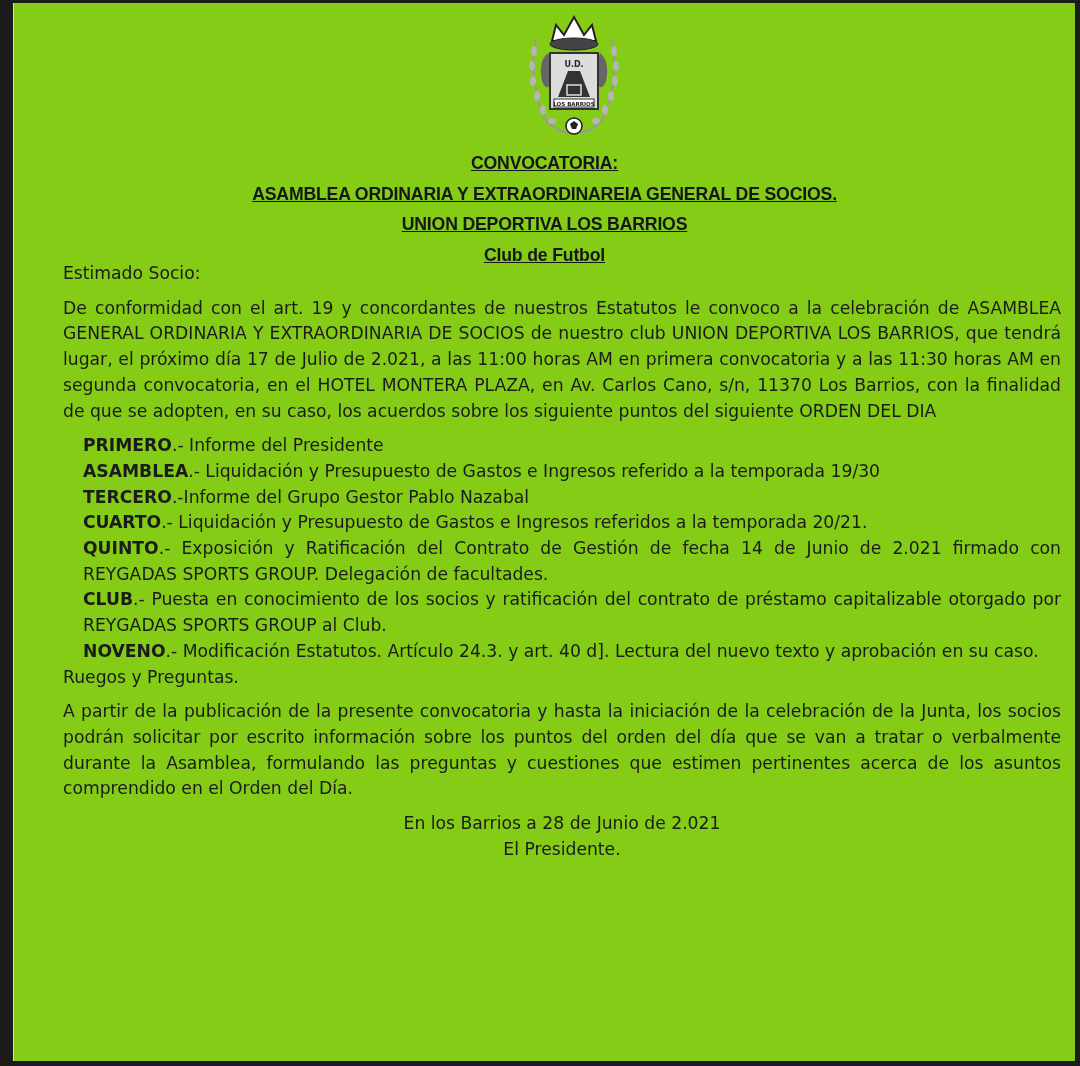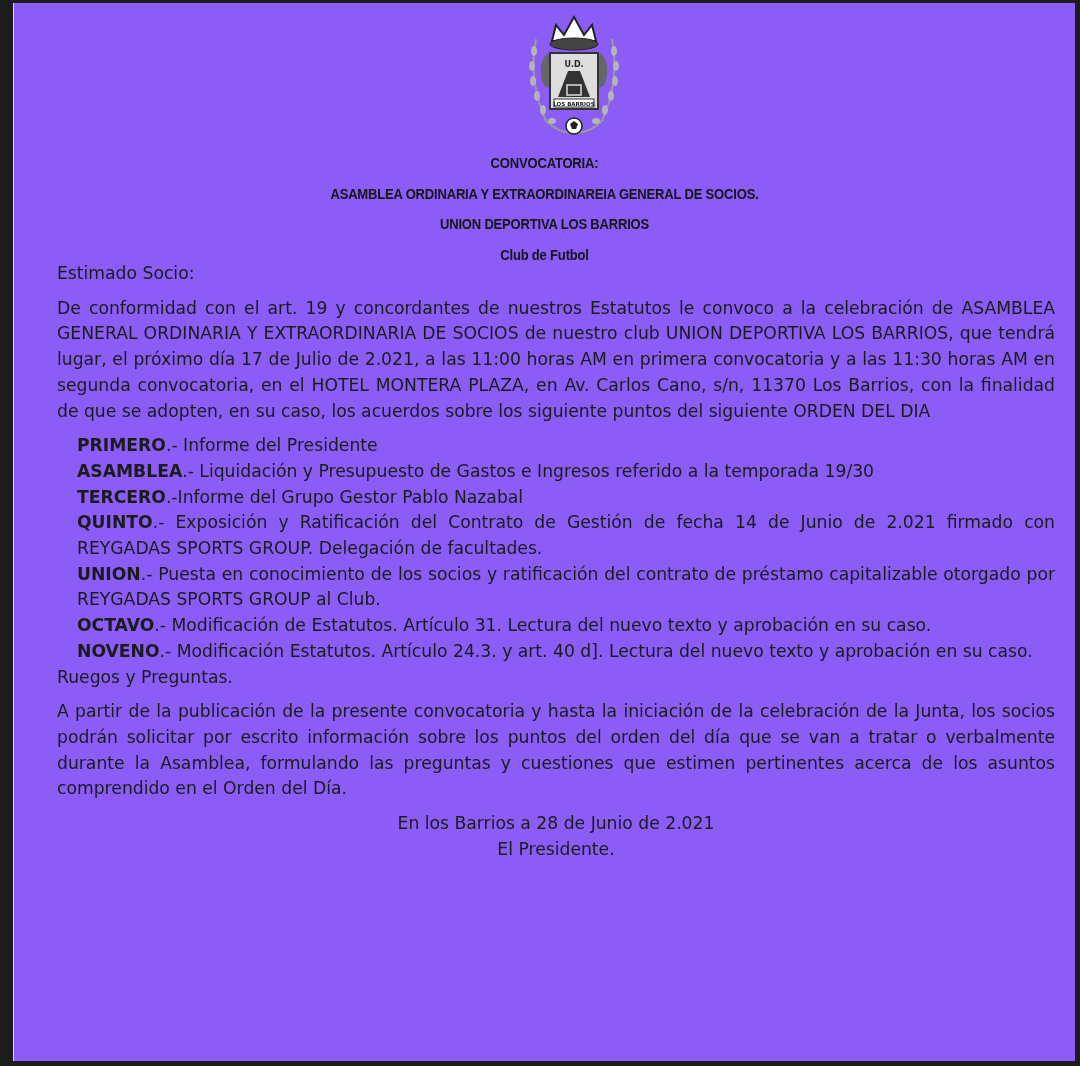--- a/index.html
+++ b/index.html
@@ -7,44 +7,45 @@
       width: 1080px; height: 1066px; overflow: hidden;
       background: #1c1c1c;
       font-family: "DejaVu Sans", "Liberation Sans", sans-serif;
       color: #1a1a1a;
       position: relative;
     }
     .page {
       position: absolute;
       left: 13px; top: 3px;
       width: 1062px; height: 1058px;
-      background: #8b5cf6;
+      background: #84cc16;
       border-left: 1px solid #d8d8d8;
       box-sizing: border-box;
     }
     .logo {
       position: absolute;
       left: 510px; top: 8px;
       width: 100px; height: 128px;
     }
     .titles {
       position: absolute;
       left: 0; right: 0; top: 145px;
       text-align: center;
       font-weight: bold;
-      font-size: 14px;
+      font-size: 19px;
       line-height: 30.5px;
       letter-spacing: -0.2px;
       color: #161616;
       font-family: "Liberation Sans", sans-serif;
+      text-decoration: underline;
     }
     .titles div { transform: scaleX(0.93); }
     .body {
       position: absolute;
-      left: 43px; top: 258px;
+      left: 49px; top: 258px;
       width: 998px;
       font-size: 17.2px;
       line-height: 25.7px;
       color: #1b1b1b;
       font-family: "DejaVu Sans", sans-serif;
     }
     .body p { margin: 0; }
     .j { text-align: justify; text-align-last: left; }
     .gap { height: 9px; }
     .hdr { font-weight: bold; }
@@ -107,23 +108,23 @@
   <div class="body">
     <p>Estimado Socio:</p>
     <div class="gap"></div>
     <p class="j">De conformidad con el art. 19 y concordantes de nuestros Estatutos  le convoco a la celebración de ASAMBLEA GENERAL ORDINARIA Y EXTRAORDINARIA DE SOCIOS de nuestro club UNION DEPORTIVA LOS BARRIOS, que tendrá lugar, el próximo  día 17 de Julio de 2.021, a las 11:00 horas AM en primera convocatoria y a las 11:30 horas AM en segunda convocatoria, en el HOTEL MONTERA PLAZA, en Av. Carlos Cano, s/n, 11370 Los Barrios, con la finalidad de que se adopten, en su caso, los acuerdos sobre los siguiente puntos del siguiente ORDEN DEL DIA</p>
     <div class="gap"></div>
 
     <div>
       <p class="item"><b>PRIMERO</b><span>.-  </span><span>Informe del Presidente</span></p>
       <p class="item"><b>ASAMBLEA</b><span>.- </span><span>Liquidación y Presupuesto de Gastos e Ingresos referido a la  temporada 19/30</span></p>
       <p class="item"><b>TERCERO</b><span>.-</span><span>Informe del Grupo Gestor Pablo Nazabal</span></p>
+      <p class="item"><b>CUARTO</b><span>.- </span><span>Liquidación y Presupuesto de Gastos e Ingresos referidos a la temporada 20/21.</span></p>
       <p class="item"><b>QUINTO</b><span>.- </span><span>Exposición y Ratificación del Contrato de Gestión de fecha 14 de Junio de 2.021 firmado con REYGADAS SPORTS GROUP. Delegación de facultades.</span></p>
-      <p class="item"><b>UNION</b><span>.- </span><span>Puesta en conocimiento de los socios y ratificación del contrato de préstamo capitalizable otorgado por REYGADAS SPORTS GROUP al Club.</span></p>
-      <p class="item"><b>OCTAVO</b><span>.- </span><span>Modificación de Estatutos. Artículo 31. Lectura del nuevo texto y aprobación en su caso.</span></p>
+      <p class="item"><b>CLUB</b><span>.- </span><span>Puesta en conocimiento de los socios y ratificación del contrato de préstamo capitalizable otorgado por REYGADAS SPORTS GROUP al Club.</span></p>
       <p class="item"><b>NOVENO</b><span>.- </span><span>Modificación Estatutos. Artículo 24.3. y art. 40 d]. Lectura del nuevo texto y aprobación en su caso.</span></p>
     </div>
 
     <p>Ruegos y Preguntas.</p>
     <div class="gap"></div>
     <p class="j">A partir de la publicación de la presente convocatoria y hasta la iniciación de la celebración de la Junta, los socios podrán solicitar por escrito información sobre los puntos del orden del día que se van a tratar o verbalmente durante la Asamblea, formulando las preguntas y cuestiones que estimen pertinentes acerca de los asuntos comprendido en el Orden del Día.</p>
     <div class="gap"></div>
     <p class="right">En los Barrios a 28 de Junio de 2.021</p>
     <p class="right">El Presidente.</p>
   </div>

